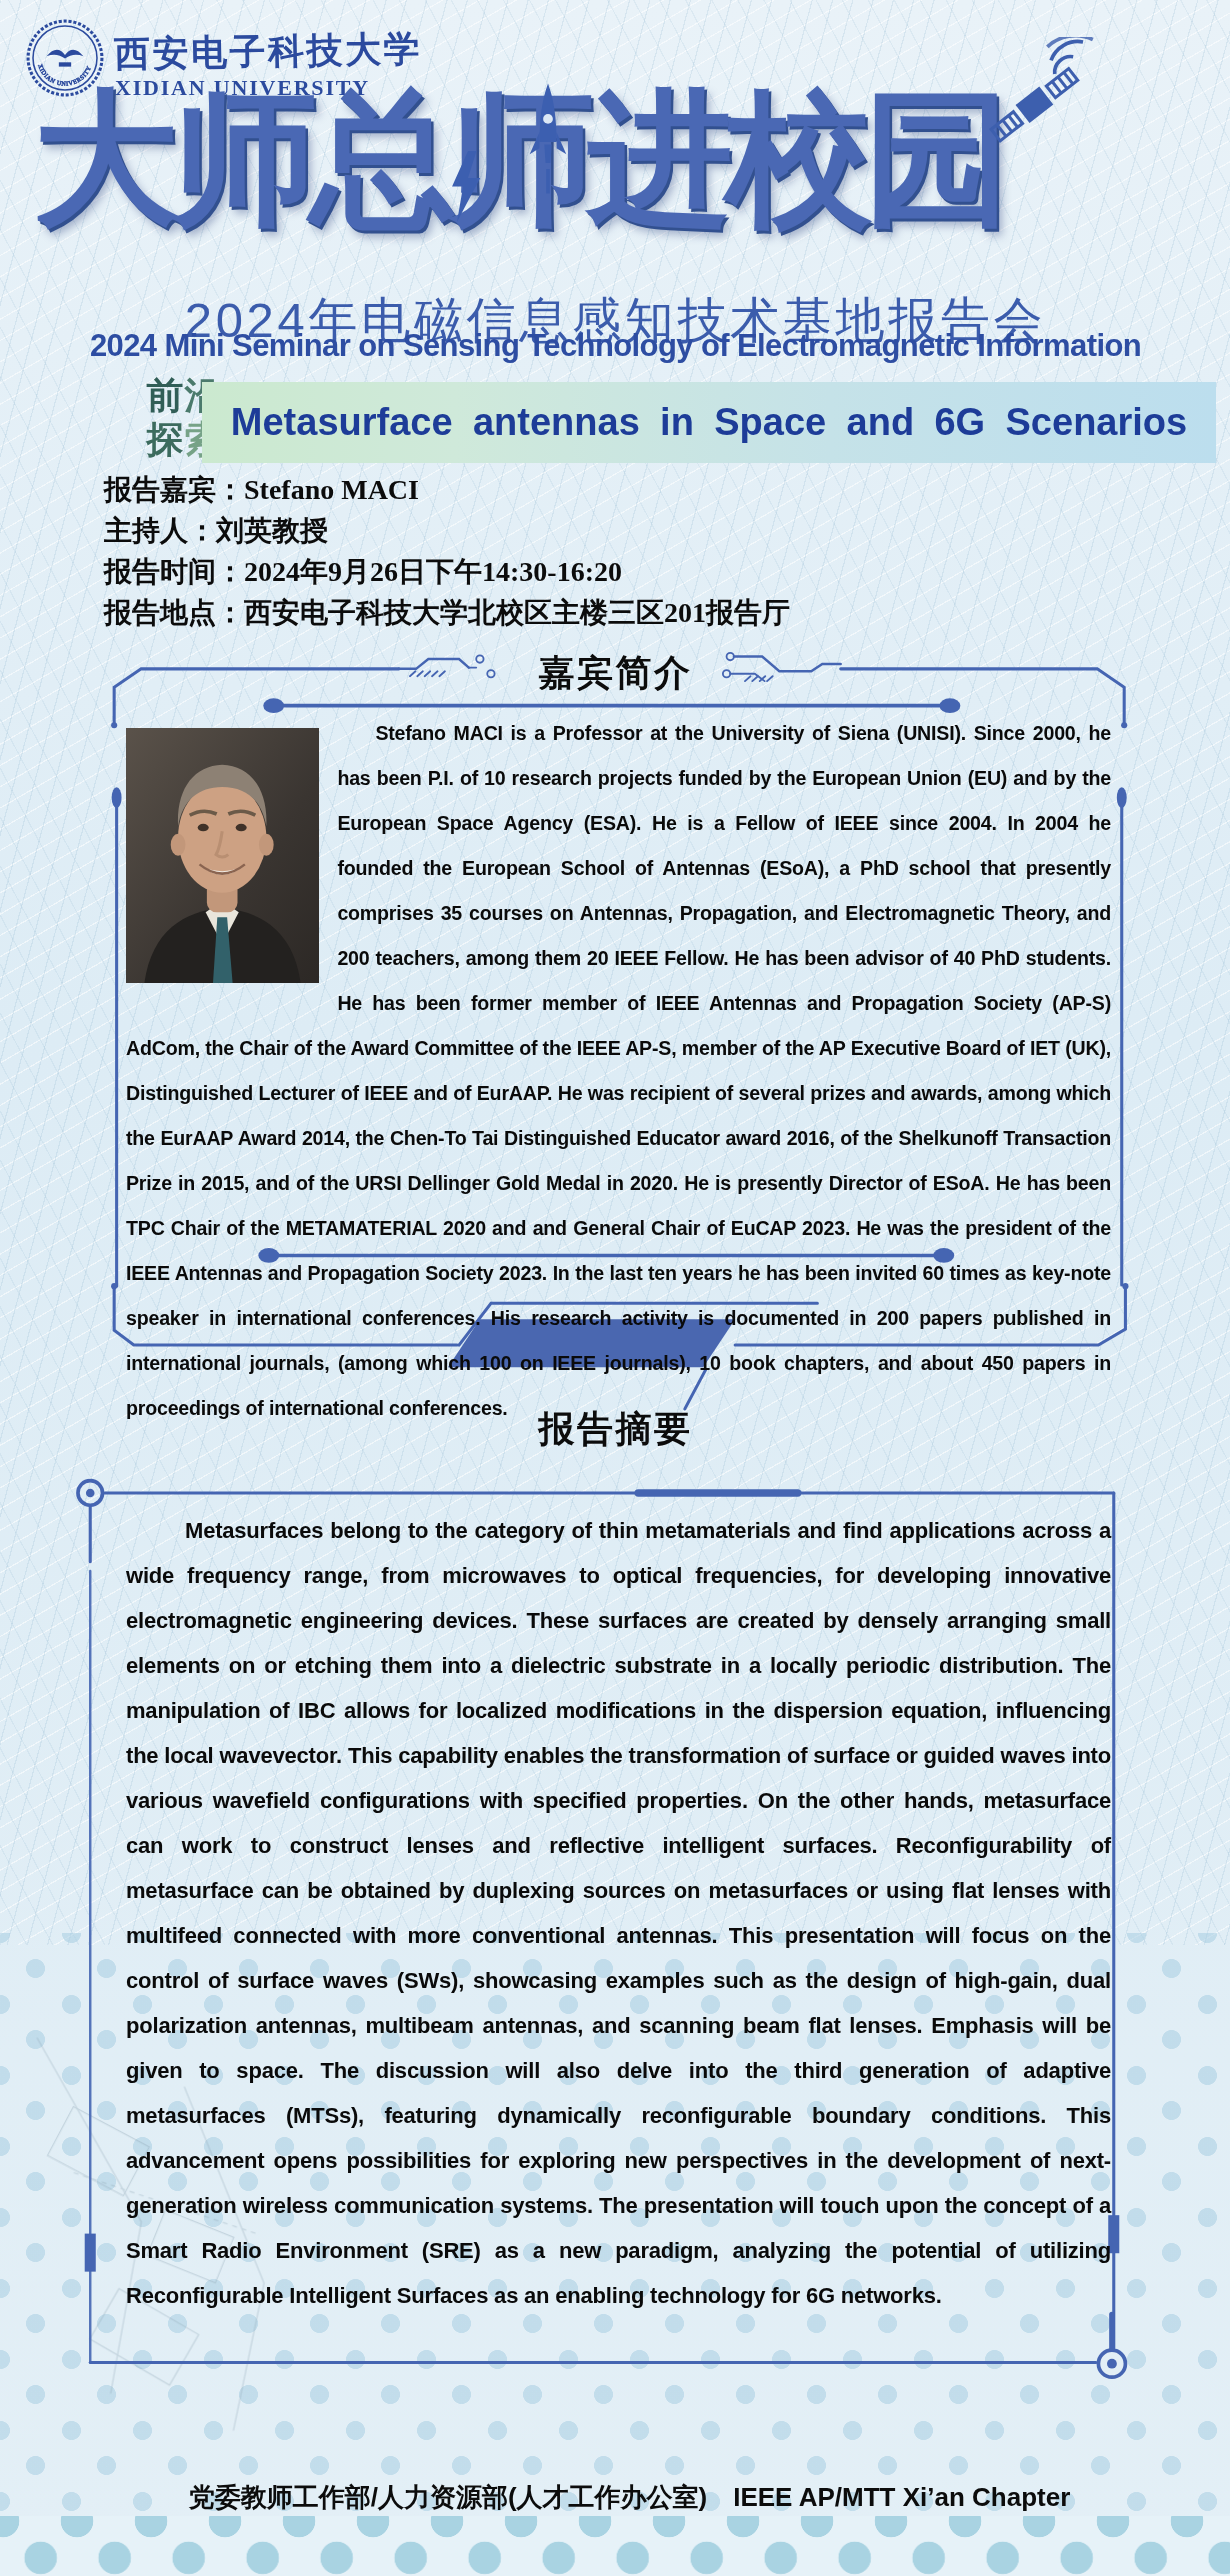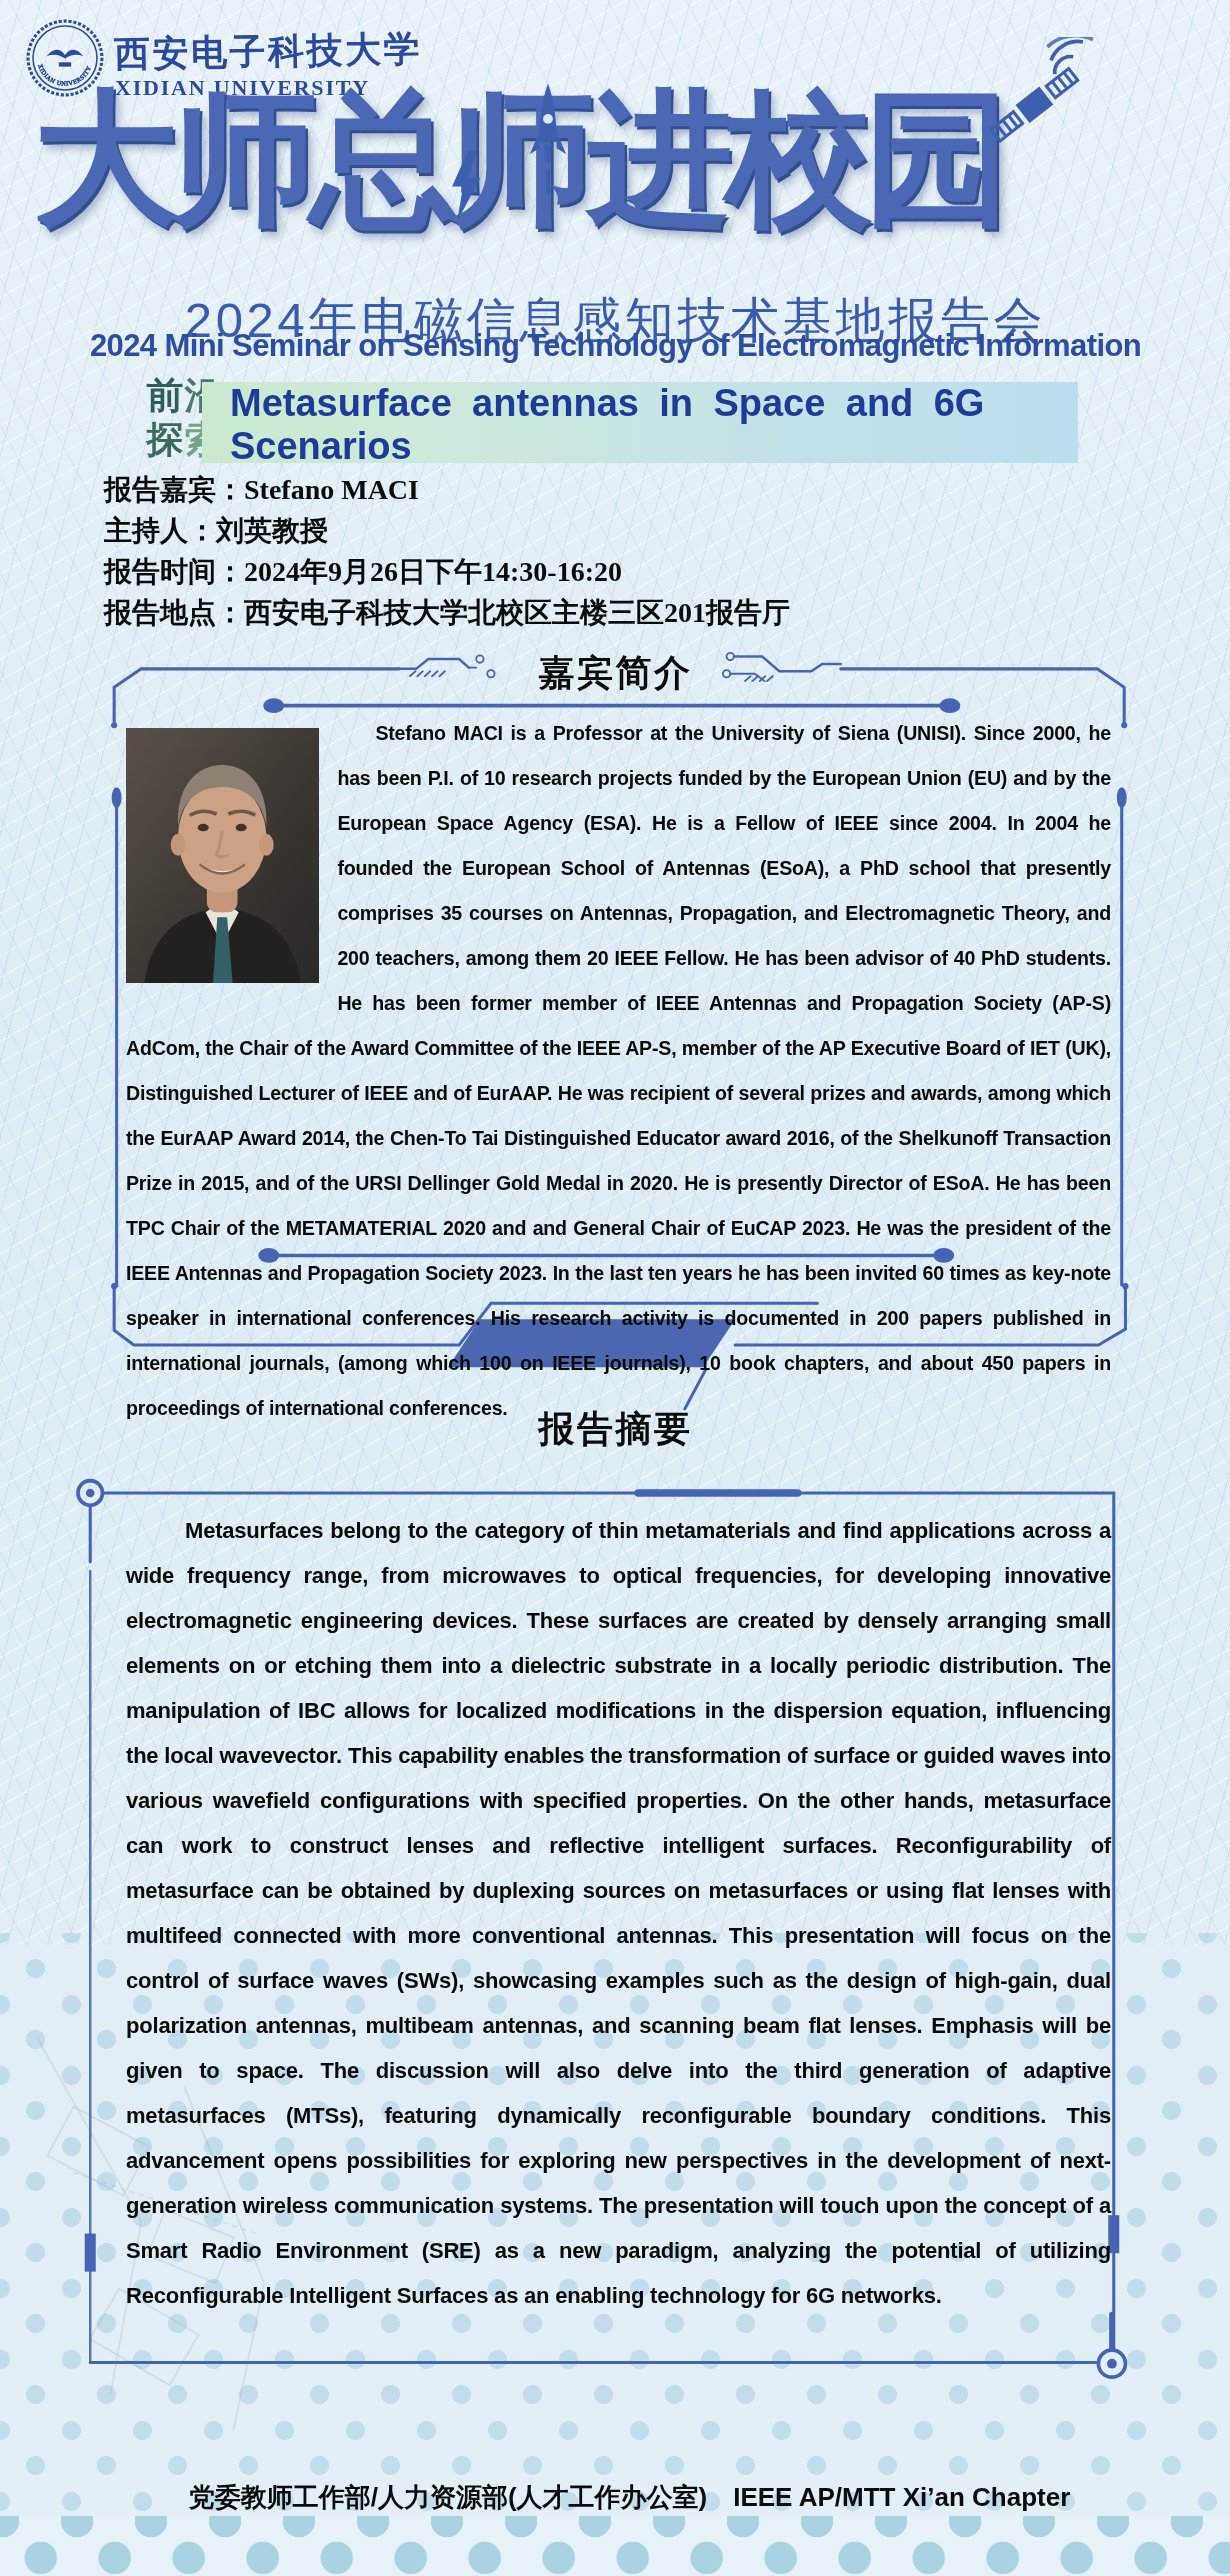--- a/index.html
+++ b/index.html
@@ -44,23 +44,23 @@
     font-size:146px;font-weight:900;letter-spacing:-7.4px;line-height:1;
     color:#4a68b4;
     text-shadow:2.5px 3.1px 0 #32508f, 5.5px 6.7px 8.6px rgba(40,60,120,.35);
   }
   .sub-cn{left:0;top:288px;width:1231px;text-align:center;font-size:49px;font-weight:500;
           color:#3b5cac;letter-spacing:3.7px;}
   .sub-en{left:0;top:328px;width:1231px;text-align:center;font-size:31px;font-weight:600;
           color:#2d4da2;letter-spacing:-0.6px;}
   
   .session-bar{
-    left:202px;top:382px;width:848px;height:81px;
+    left:202px;top:382px;width:1014px;height:81px;
     background:linear-gradient(90deg,#cbe9cf 0%,#cfe9da 25%,#c5e2e8 62%,#bcdeee 100%);
-    display:flex;justify-content:center;padding-left:28px;
+    display:flex;align-items:center;justify-content:center;
   }
   .session-title{font-size:38px;font-weight:700;color:#1d3c98;word-spacing:9.8px;letter-spacing:0px;}
   .badge{left:146px;top:376px;width:81px;height:92px;display:grid;
          grid-template-columns:38px 38px;grid-auto-rows:44px;
          font-weight:900;font-size:37px;line-height:40px;text-align:center;}
   .badge span:nth-child(1){color:#315e57;}
   .badge span:nth-child(2){color:#4b7a6c;}
   .badge span:nth-child(3){color:#3c6b5e;}
   .badge span:nth-child(4){color:#76a287;}
   

